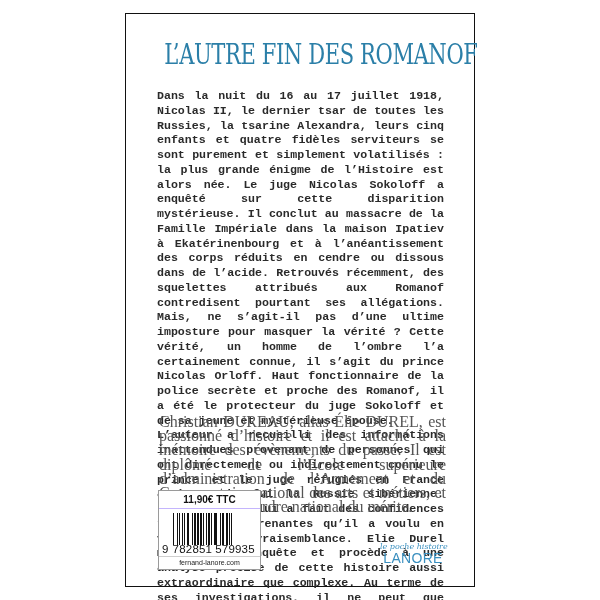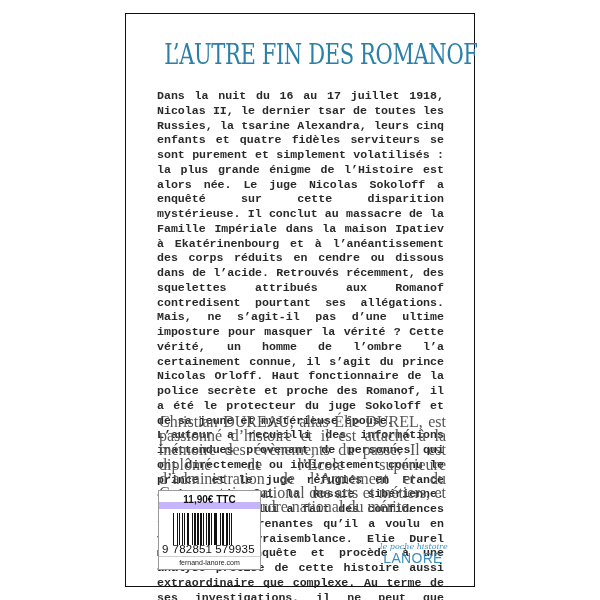--- a/index.html
+++ b/index.html
@@ -57,21 +57,21 @@
     .barcode-box {
       position: absolute;
       left: 32px; top: 476px;
       width: 103px; height: 80px;
       border: 1px solid #9a9a9a;
       background: #ffffff;
       font-family: "Liberation Sans", sans-serif;
     }
     .price-row {
       height: 18px;
-      border-bottom: 7px solid #c4b5fd;
+      border-bottom: 1px solid #c4b5fd;
       text-align: center;
       font-weight: bold;
       font-size: 10px;
       line-height: 18px;
       color: #111;
     }
     .barcode-area {
       position: relative;
       height: 48px;
       border-bottom: 1px solid #cfcfcf;

